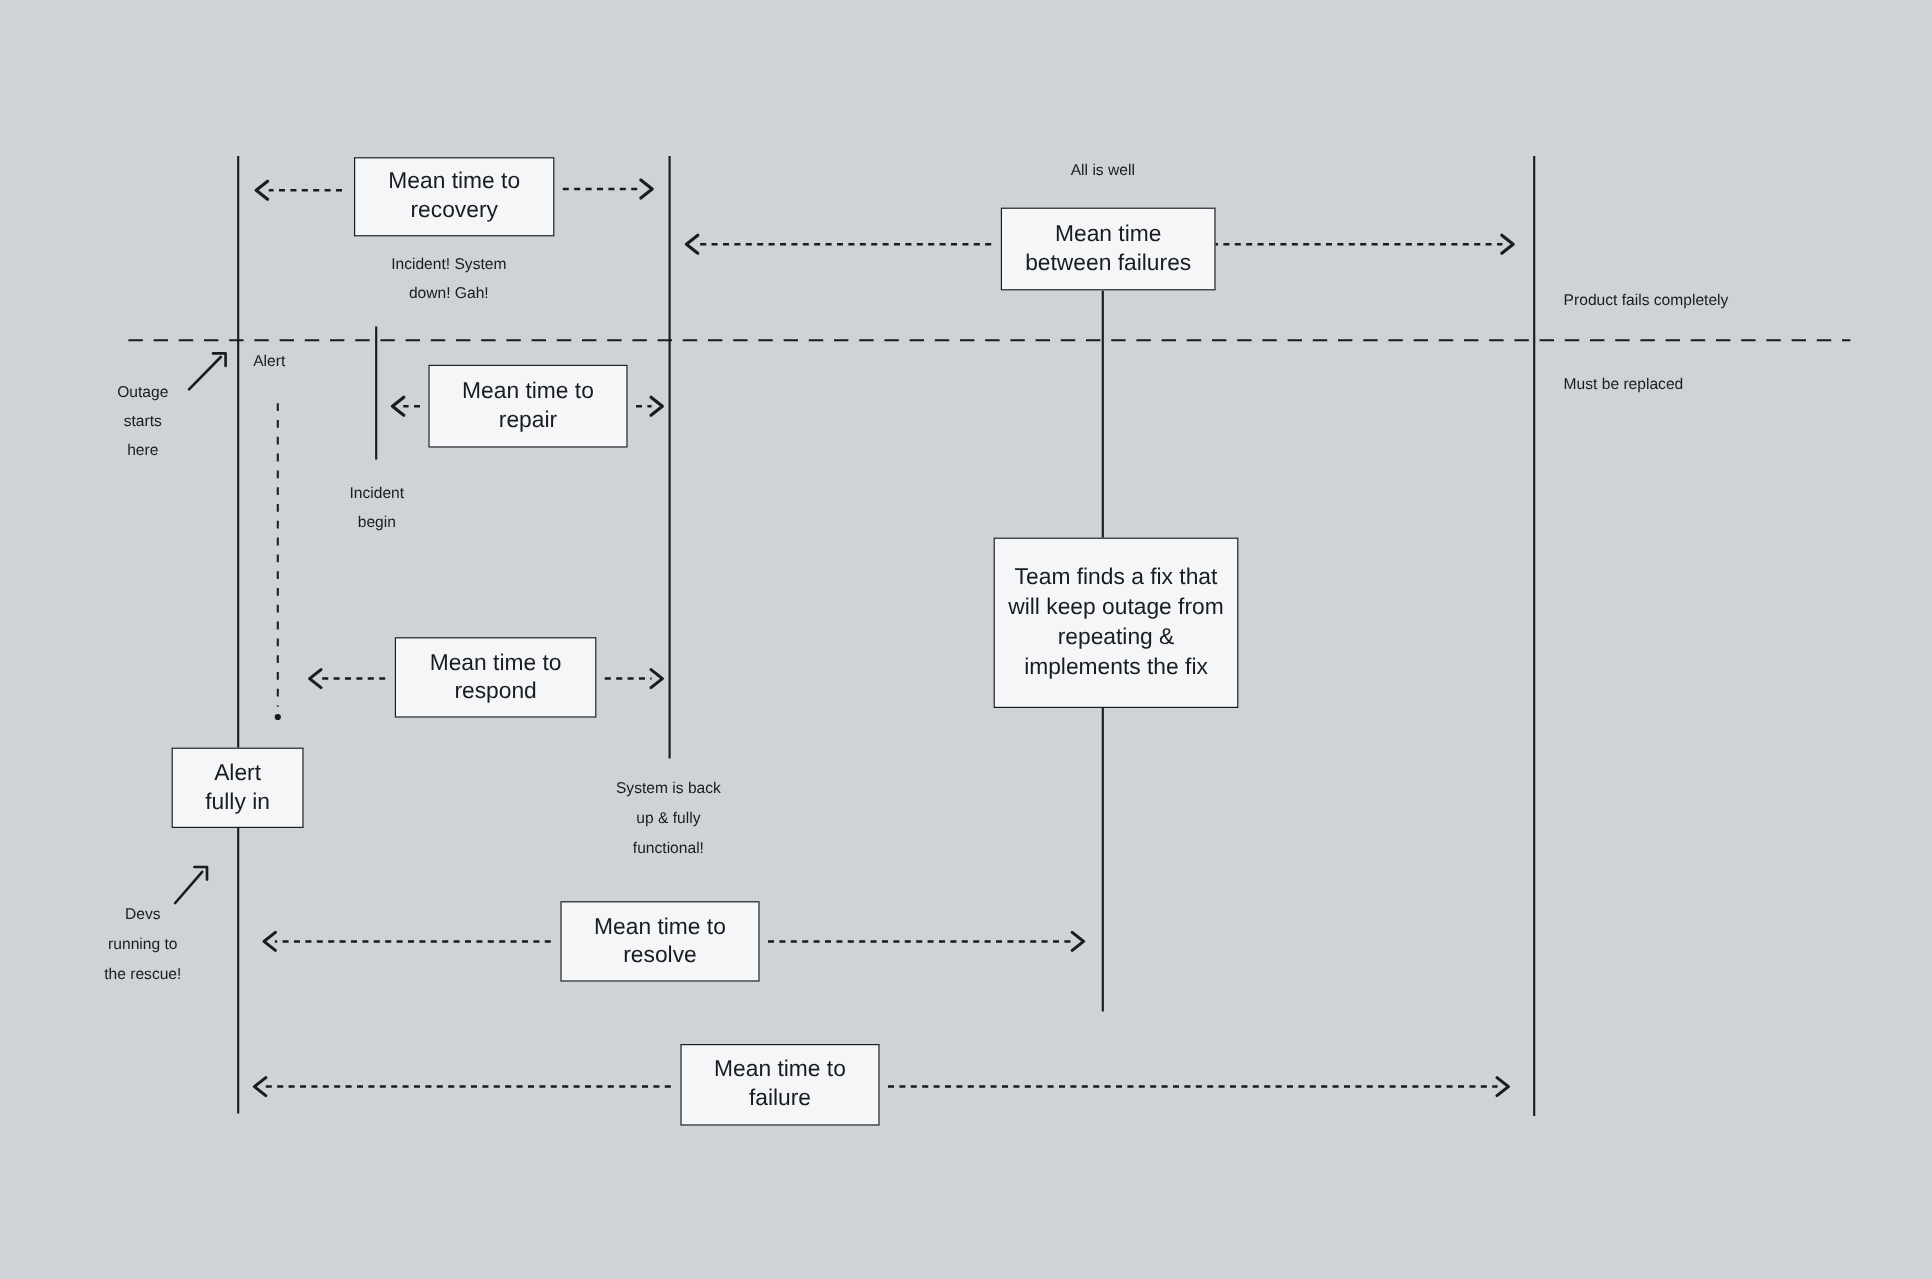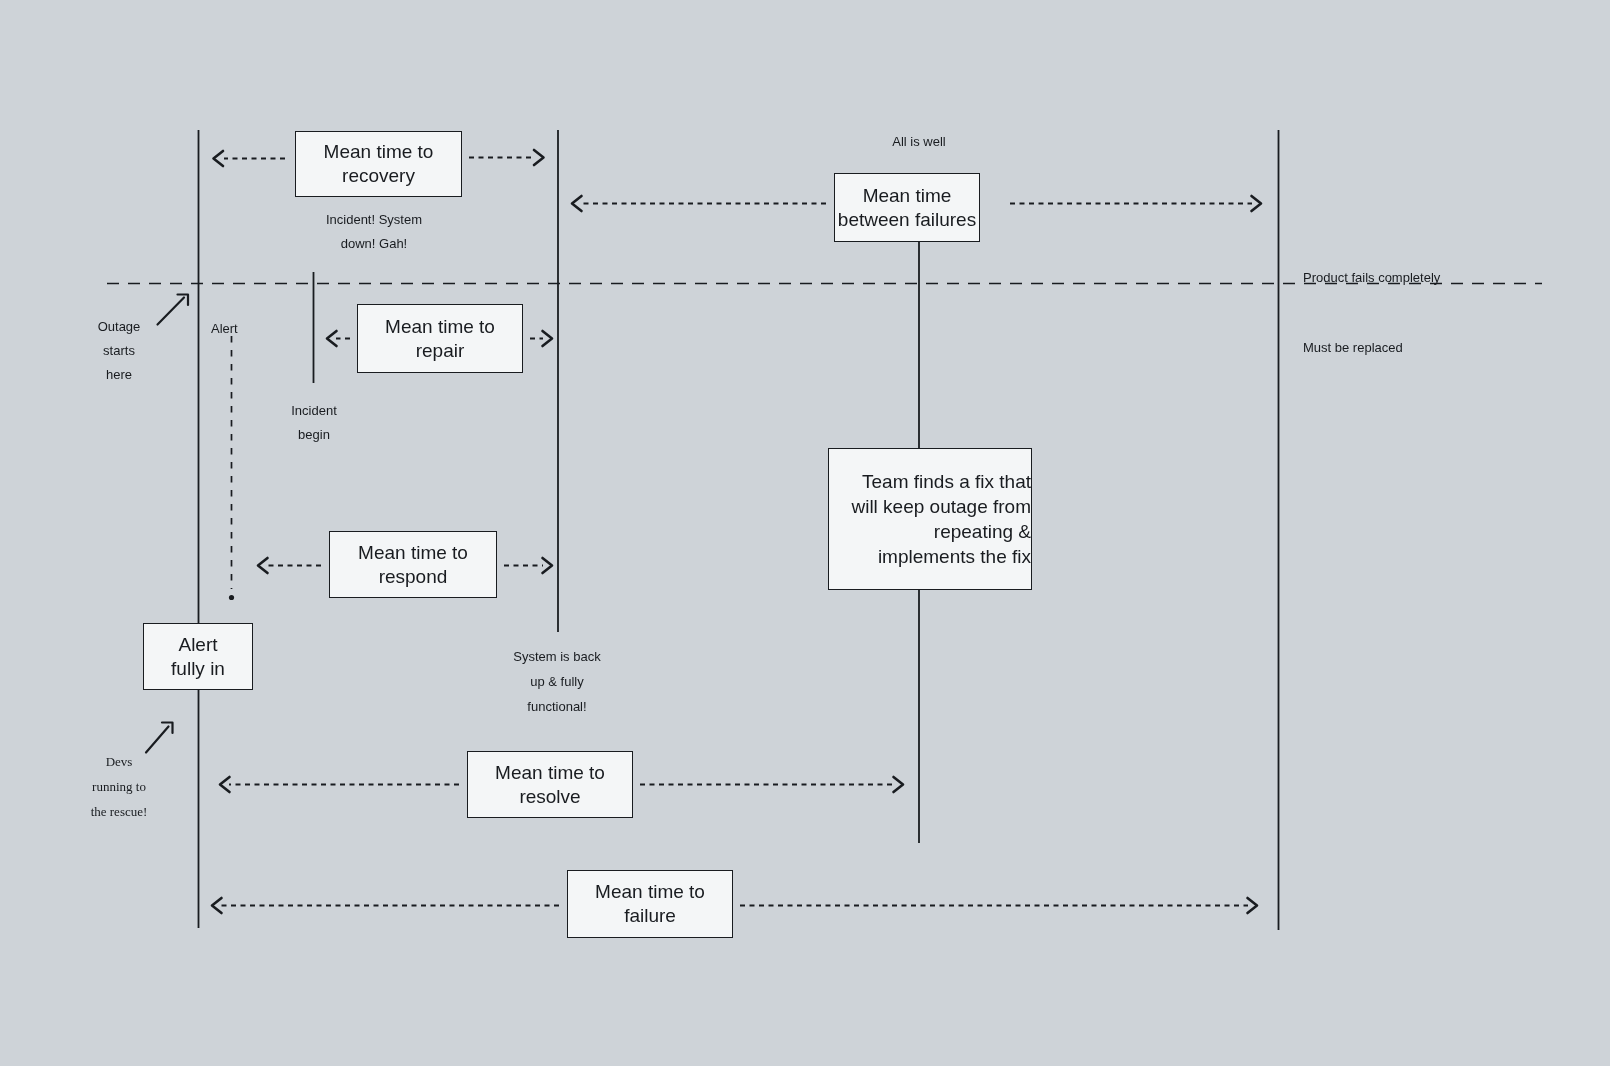--- a/index.html
+++ b/index.html
@@ -14,22 +14,22 @@
     background:#f4f6f7; border:1.5px solid #191c20;
     display:flex; flex-direction:column; align-items:center; justify-content:center;
     text-align:center; font-size:19px; line-height:24px; font-weight:500;
   }
   .box span { display:block; white-space:nowrap; }
   .lbl {
     position:absolute; font-size:13px; line-height:24px; font-weight:500;
     text-align:center; white-space:nowrap;
   }
   .lbl span { display:block; }
-  .lbl.left { text-align:left;margin-top:28px; }
-  .lh25 { line-height:25px;align-items:flex-end; }
+  .lbl.left { text-align:left; }
+  .lh25 { line-height:25px; }
 </style>
 </head>
 <body>
 
 <div class="canvas">
 
   <svg width="1610" height="1066" viewBox="0 0 1610 1066">
     <g stroke="#191c20" fill="none">
 
       <g>
@@ -121,21 +121,21 @@
           <polyline points="162,722.5 172.5,722.5 172.5,733"></polyline>
         </g>
       </g>
     </g>
   </svg>
 
   <div class="box" style="left:295px;top:131px;width:167px;height:66px;">
     <span>Mean time to</span>
     <span>recovery</span>
   </div>
-  <div class="box" style="left:834px;top:173px;width:146px;height:69px;">
+  <div class="box" style="left:834px;top:173px;width:179px;height:69px;">
     <span>Mean time</span>
     <span>between failures</span>
   </div>
   <div class="box" style="left:357px;top:304px;width:166px;height:69px;">
     <span>Mean time to</span>
     <span>repair</span>
   </div>
   <div class="box" style="left:329px;top:531px;width:168px;height:67px;">
     <span>Mean time to</span>
     <span>respond</span>
@@ -182,19 +182,19 @@
     <span>Incident</span>
     <span>begin</span>
   </div>
 
   <div class="lbl lh25" style="left:477px;top:644px;width:160px;">
     <span>System is back</span>
     <span>up &amp; fully</span>
     <span>functional!</span>
   </div>
 
-  <div class="lbl lh25" style="left:39px;top:749px;width:160px;font-family:Liberation Serif, serif;">
+  <div class="lbl lh25" style="left:39px;top:749px;width:160px;">
     <span>Devs</span>
     <span>running to</span>
     <span>the rescue!</span>
   </div>
 
 </div>
 
 </body></html>

